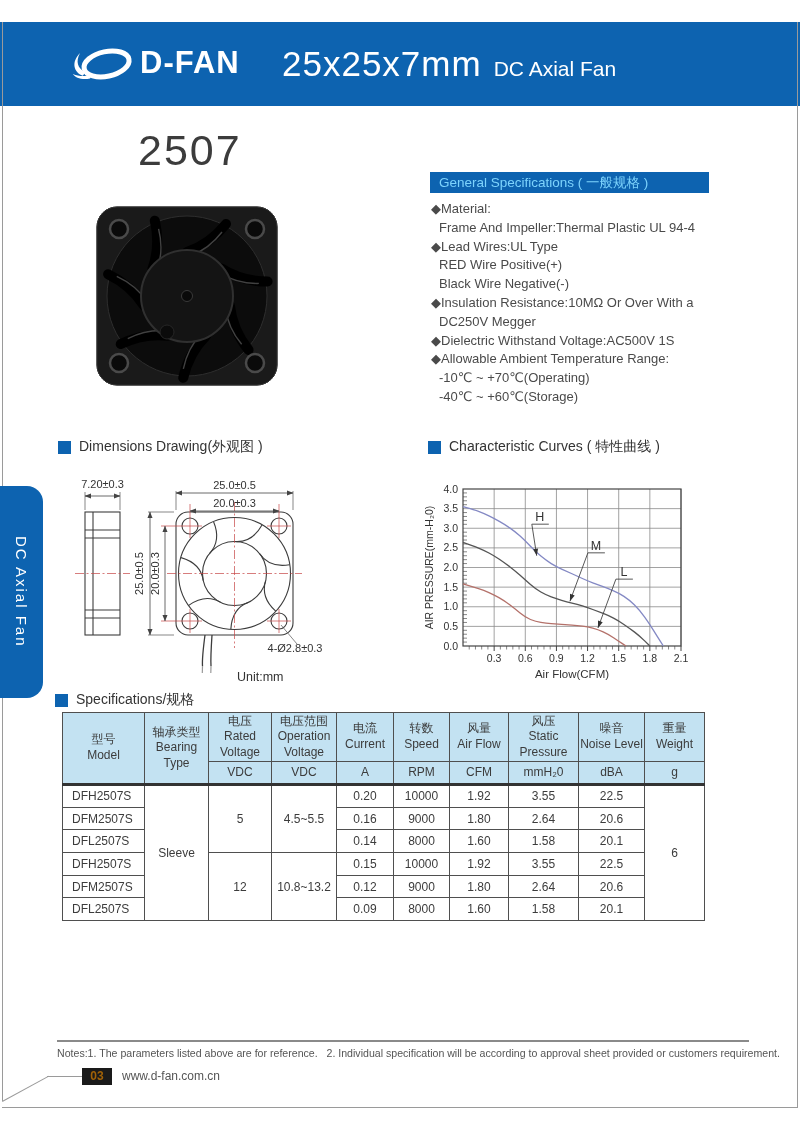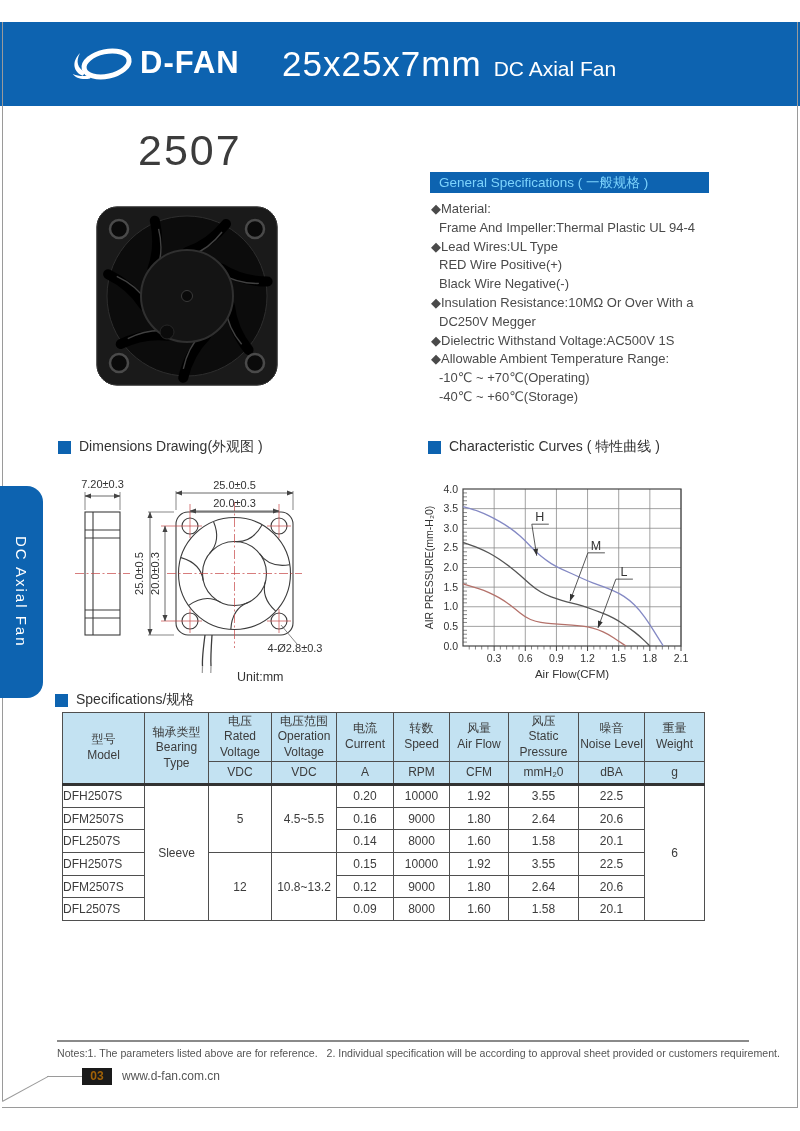--- a/index.html
+++ b/index.html
@@ -53,21 +53,21 @@
     border:1.5px solid #4a4a4a;}
   .spec-table th,.spec-table td{border:1px solid #4f4f4f;font-weight:normal;color:#3c3c3c;
     text-align:center;padding:0;font-size:12px;overflow:hidden;}
   .spec-table thead th{background:#c3e2f2;white-space:pre-line;line-height:1.3;}
   .spec-table thead tr.units th{border-bottom:3px solid #333;}
   .spec-table thead tr.units th,.spec-table th[rowspan]{border-bottom-color:#333;}
   .spec-table th[rowspan]{border-bottom:3px solid #333;}
   .spec-table tr.hrow{height:49px;}
   .spec-table tr.units{height:23px;}
   .spec-table tbody tr{height:22.7px;}
-  .spec-table td.model{text-align:left;}
+  .spec-table td.model{text-align:left;padding-left:9px;}
 
   
   .notes-rule{position:absolute;left:57px;top:1040px;width:692px;height:2px;background:#8a8a8a;}
   .notes{position:absolute;left:57px;top:1047px;font-size:10.6px;color:#555;white-space:pre;}
   .page-box{position:absolute;left:82px;top:1068px;width:30px;height:17px;background:#1a1a1a;
     color:#a16207;font-size:12px;font-weight:bold;text-align:center;line-height:17px;}
   .site-url{position:absolute;left:122px;top:1069px;font-size:12px;color:#555;}
 </style>
 </head>
 <body>

